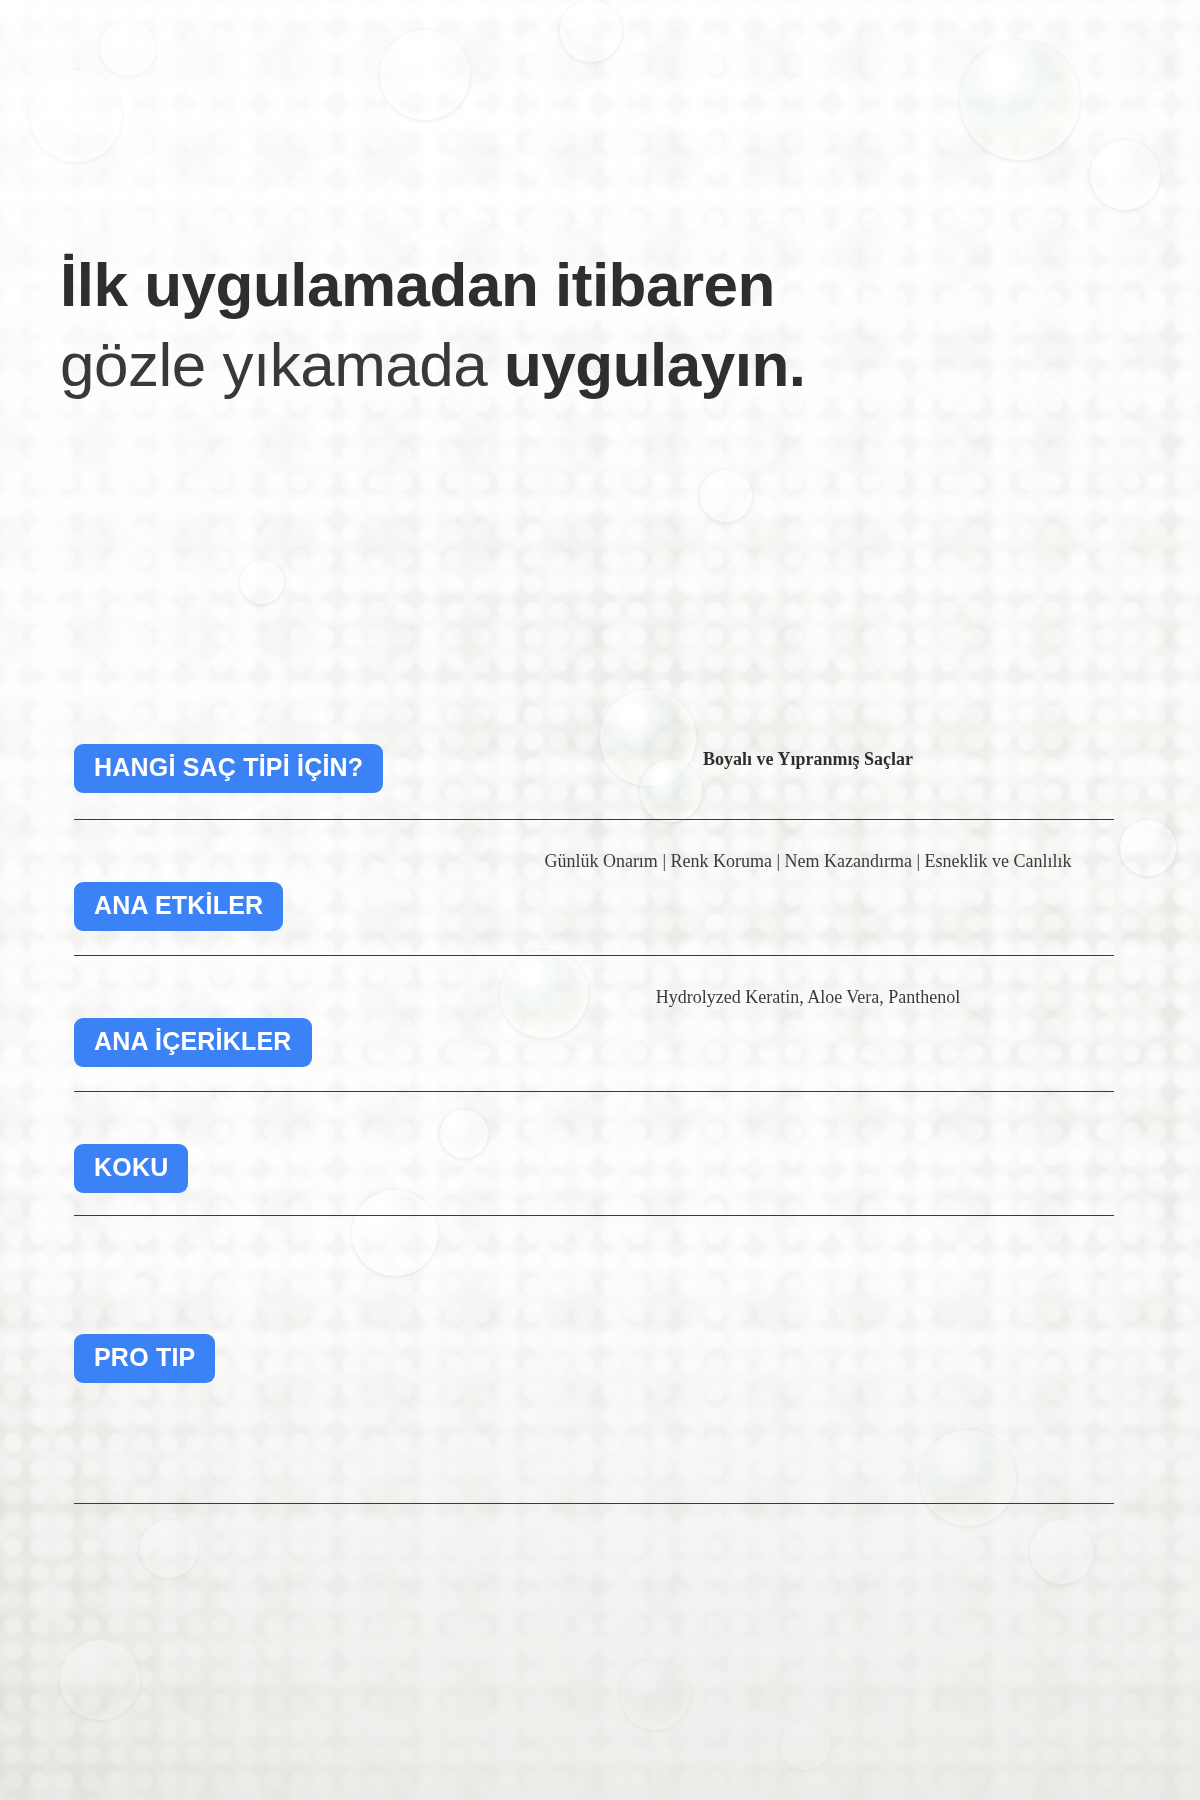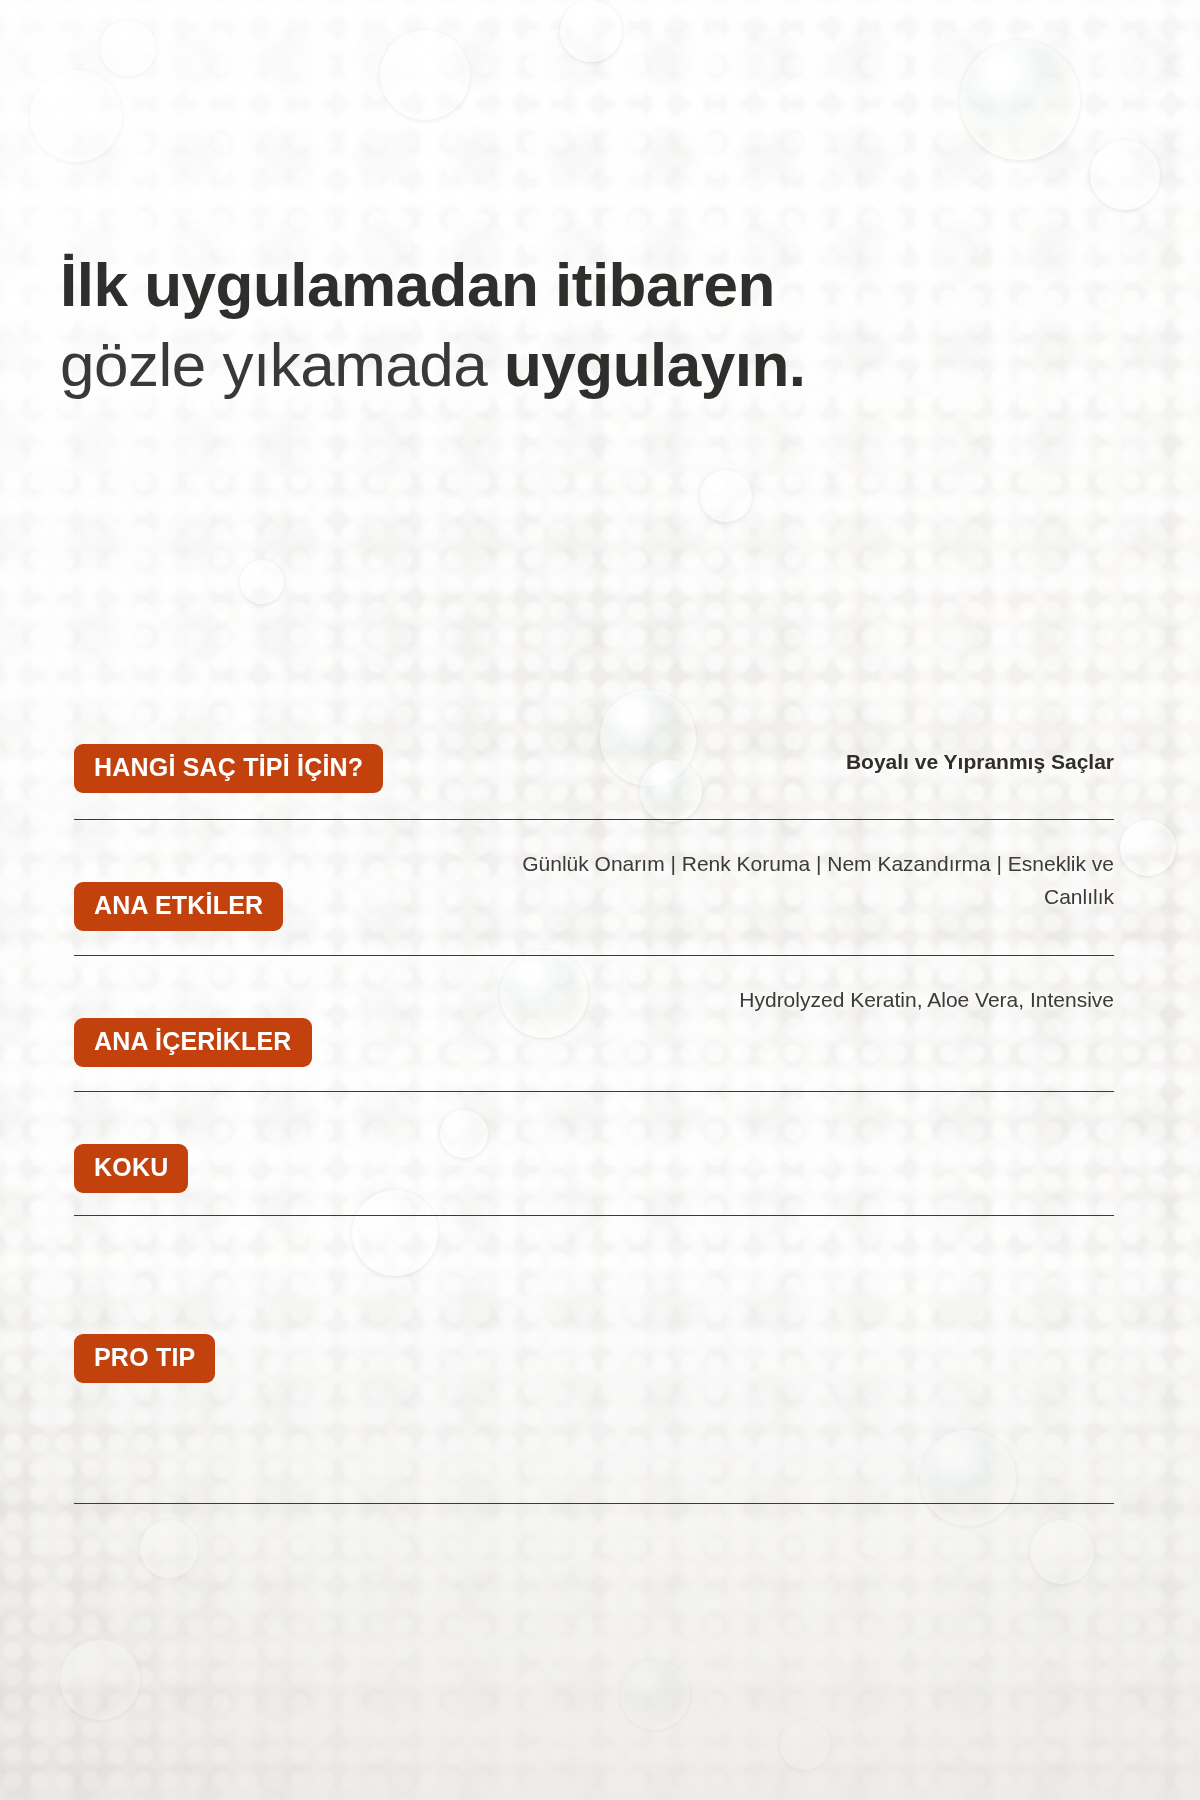--- a/index.html
+++ b/index.html
@@ -125,37 +125,38 @@
   .row:first-child { border-top: none; }
   .row.last { border-bottom: 1.6px solid #3c3b39; }
 
   .tagwrap {
     width: 420px;
     flex: 0 0 420px;
     display: flex;
   }
   .tag {
     display: inline-block;
-    background: #c2410c;
+    background: #3b82f6;
     color: #ffffff;
     font-weight: 700;
     font-size: 25px;
     letter-spacing: 0.2px;
     padding: 9px 20px 11px;
     border-radius: 9px;
     white-space: nowrap;
   }
   .val {
     flex: 1 1 auto;
-    text-align: right;
-    font-size: 21px;
+    text-align: center;
+    font-size: 18px;
     line-height: 1.55;
     color: #3b3a38;
     padding-top: 2px;
     padding-left: 8px;
+    font-family: Liberation Serif, serif;
   }
   .val.bold {
     font-weight: 700;
     color: #2f2e2c;
   }
 
   
   .row.r1 { padding: 28px 0 26px; }
   .row.r1 .tagwrap { align-items: flex-start; }
   .row.r2 { padding: 26px 0 24px; }
@@ -217,21 +218,21 @@
       <div class="tagwrap">
         <span class="tag">ANA ETKİLER</span>
       </div>
       <div class="val">Günlük Onarım | Renk Koruma | Nem Kazandırma | Esneklik ve Canlılık</div>
     </div>
 
     <div class="row r3">
       <div class="tagwrap">
         <span class="tag">ANA İÇERİKLER</span>
       </div>
-      <div class="val">Hydrolyzed Keratin, Aloe Vera, Intensive</div>
+      <div class="val">Hydrolyzed Keratin, Aloe Vera, Panthenol</div>
     </div>
 
     <div class="row r4">
       <div class="tagwrap">
         <span class="tag">KOKU</span>
       </div>
     </div>
 
     <div class="row r5 last">
       <div class="tagwrap">

